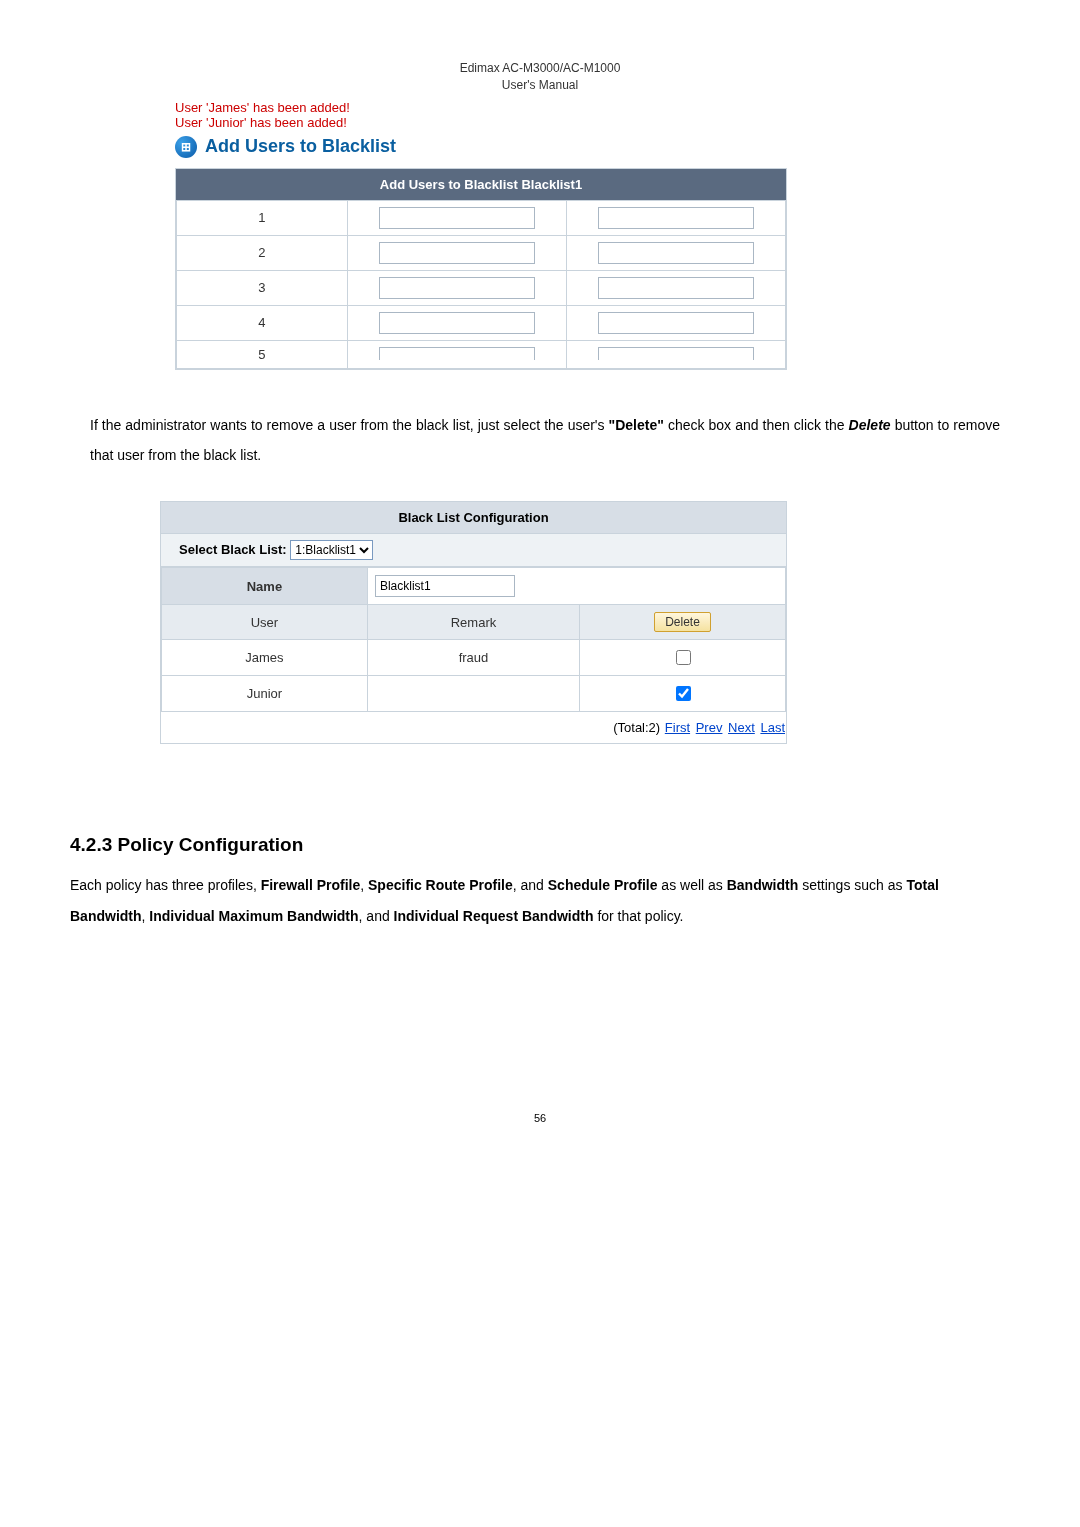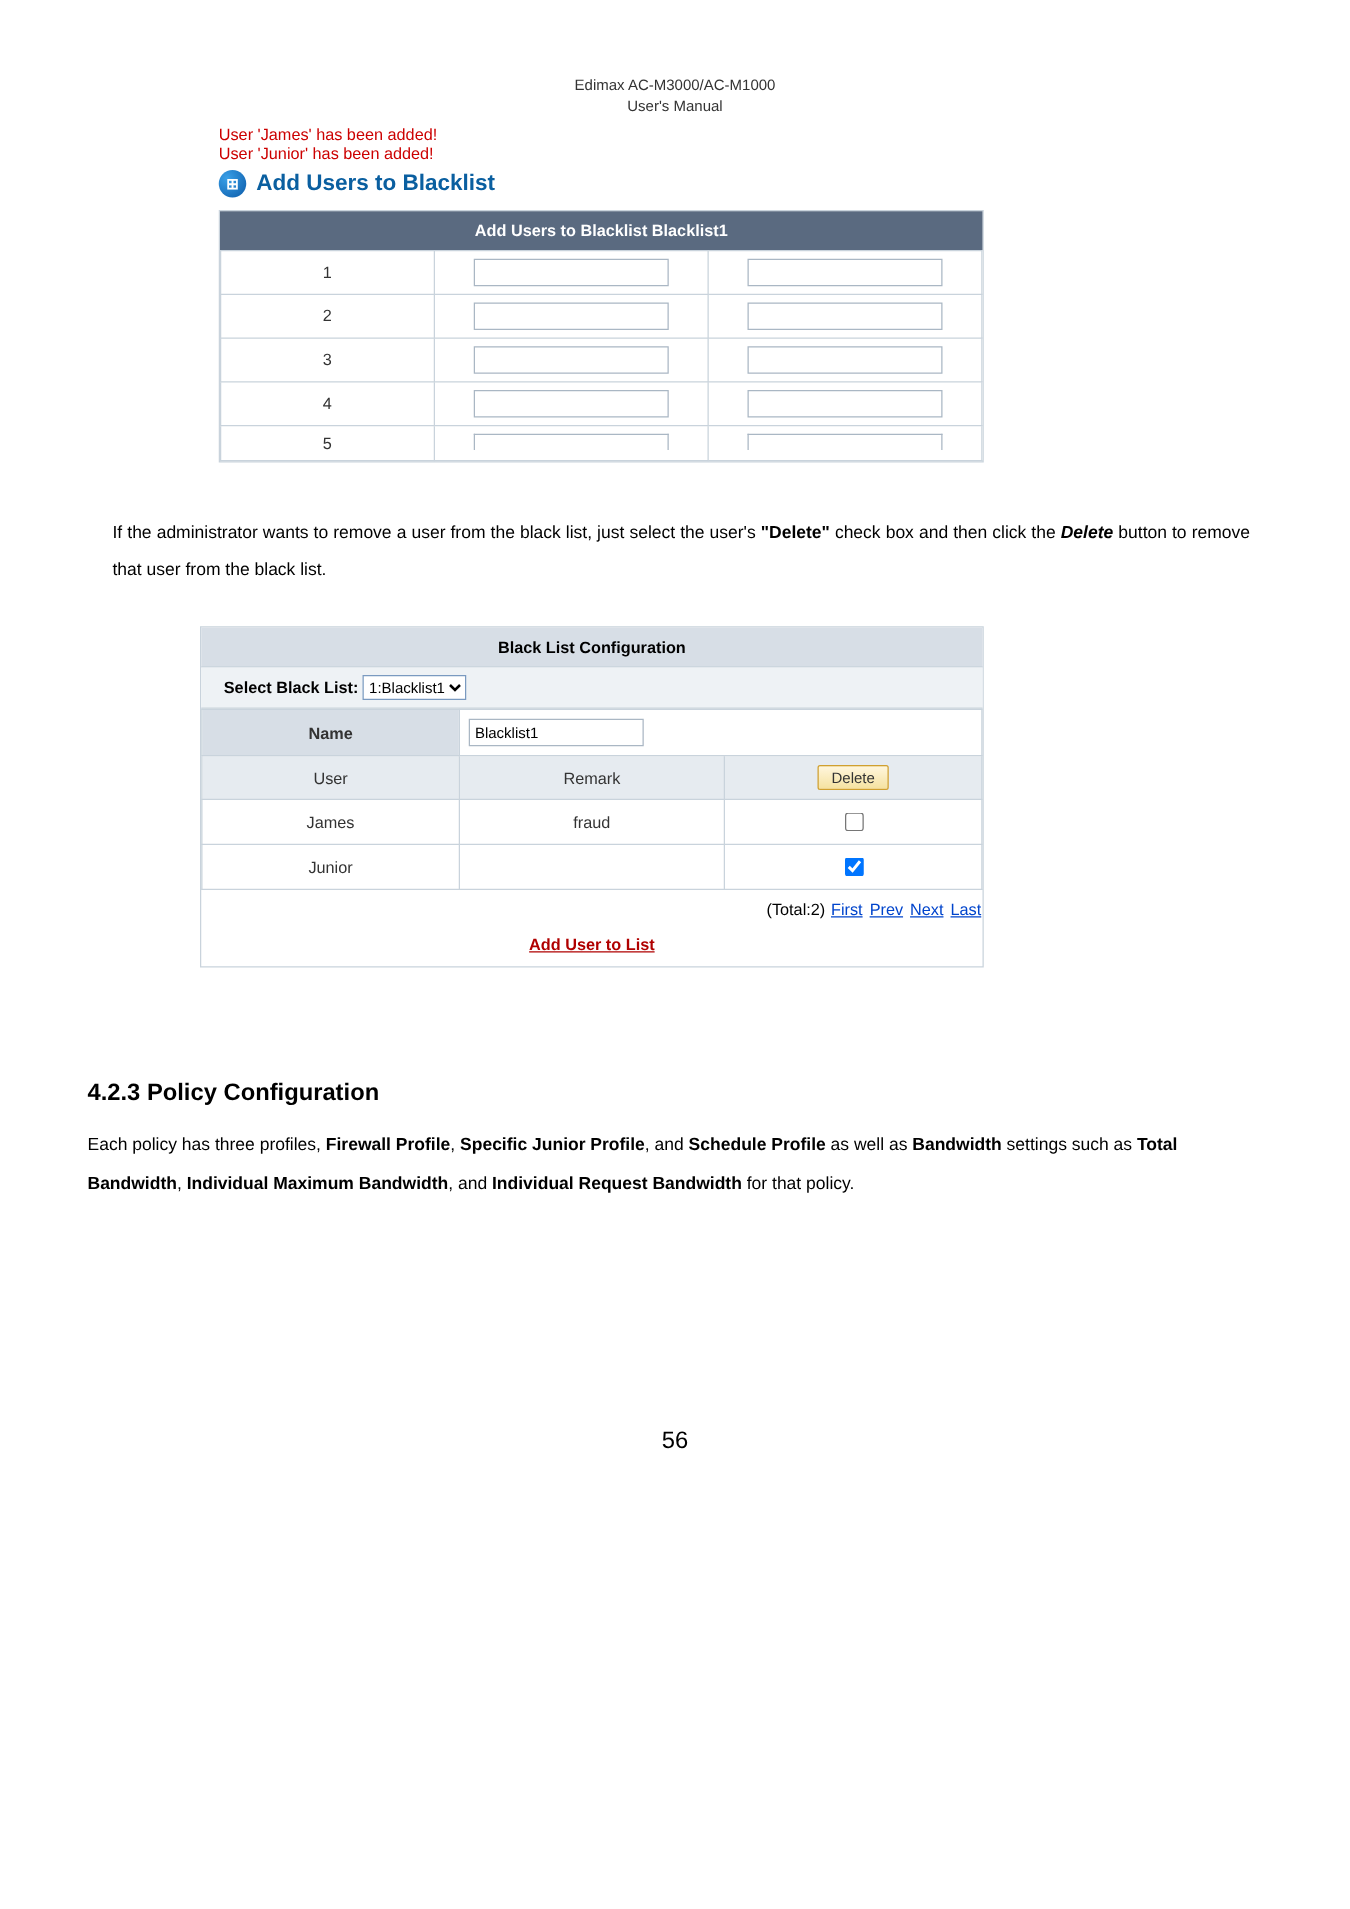--- a/index.html
+++ b/index.html
@@ -186,21 +186,21 @@
     font-size: 19px;
     font-weight: bold;
     margin: 90px 0 10px 0;
   }
   .para2 {
     line-height: 2.2;
     font-size: 14px;
   }
   .page-num {
     text-align: center;
-    font-size: 19px;
+    font-size: 11px;
     margin-top: 180px;
   }
   input[type="checkbox"] {
     width: 15px;
     height: 15px;
     vertical-align: middle;
   }
 </style>
 </head>
 <body>
@@ -294,24 +294,21 @@
     </tr>
   </tbody>
     </table>
   <div class="pager">
     <span>(Total:2) </span>
     <a href="#">First</a>
     <a href="#">Prev</a>
     <a href="#">Next</a>
     <a href="#">Last</a>
   </div>
-  <div class="add-user-link">
-    <a href="#">Add User to List</a>
-  </div>
 </div>
 
 <div class="heading-423">4.2.3 Policy Configuration</div>
 
 <p class="para2">
-  <span>Each policy has three profiles, </span><b>Firewall Profile</b><span>, </span><b>Specific Junior Profile</b><span>, and </span><b>Schedule Profile</b><span> as well as </span><b>Bandwidth</b><span> settings such as </span><b>Total Bandwidth</b><span>, </span><b>Individual Maximum Bandwidth</b><span>, and </span><b>Individual Request Bandwidth</b><span> for that policy.</span>
+  <span>Each policy has three profiles, </span><b>Firewall Profile</b><span>, </span><b>Specific Route Profile</b><span>, and </span><b>Schedule Profile</b><span> as well as </span><b>Bandwidth</b><span> settings such as </span><b>Total Bandwidth</b><span>, </span><b>Individual Maximum Bandwidth</b><span>, and </span><b>Individual Request Bandwidth</b><span> for that policy.</span>
 </p>
 
 <div class="page-num">56</div>
 
 </body></html>

